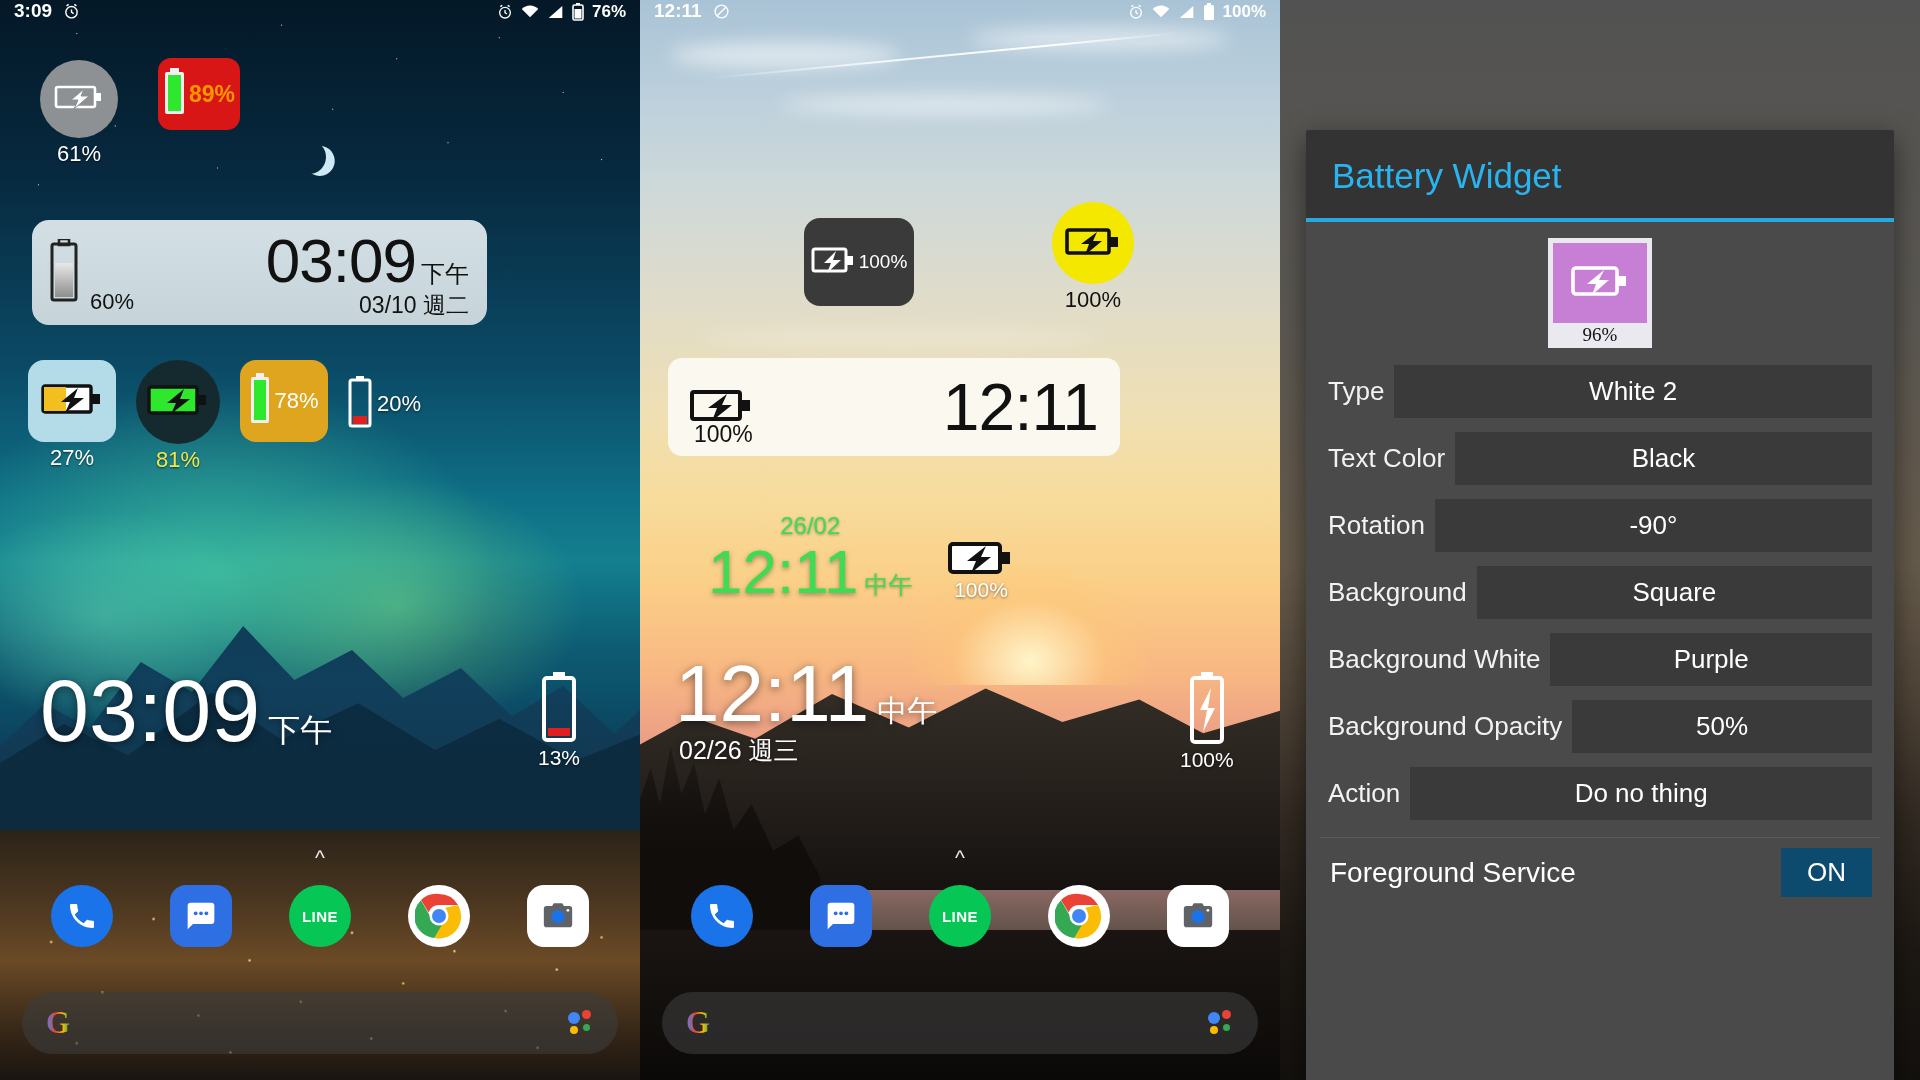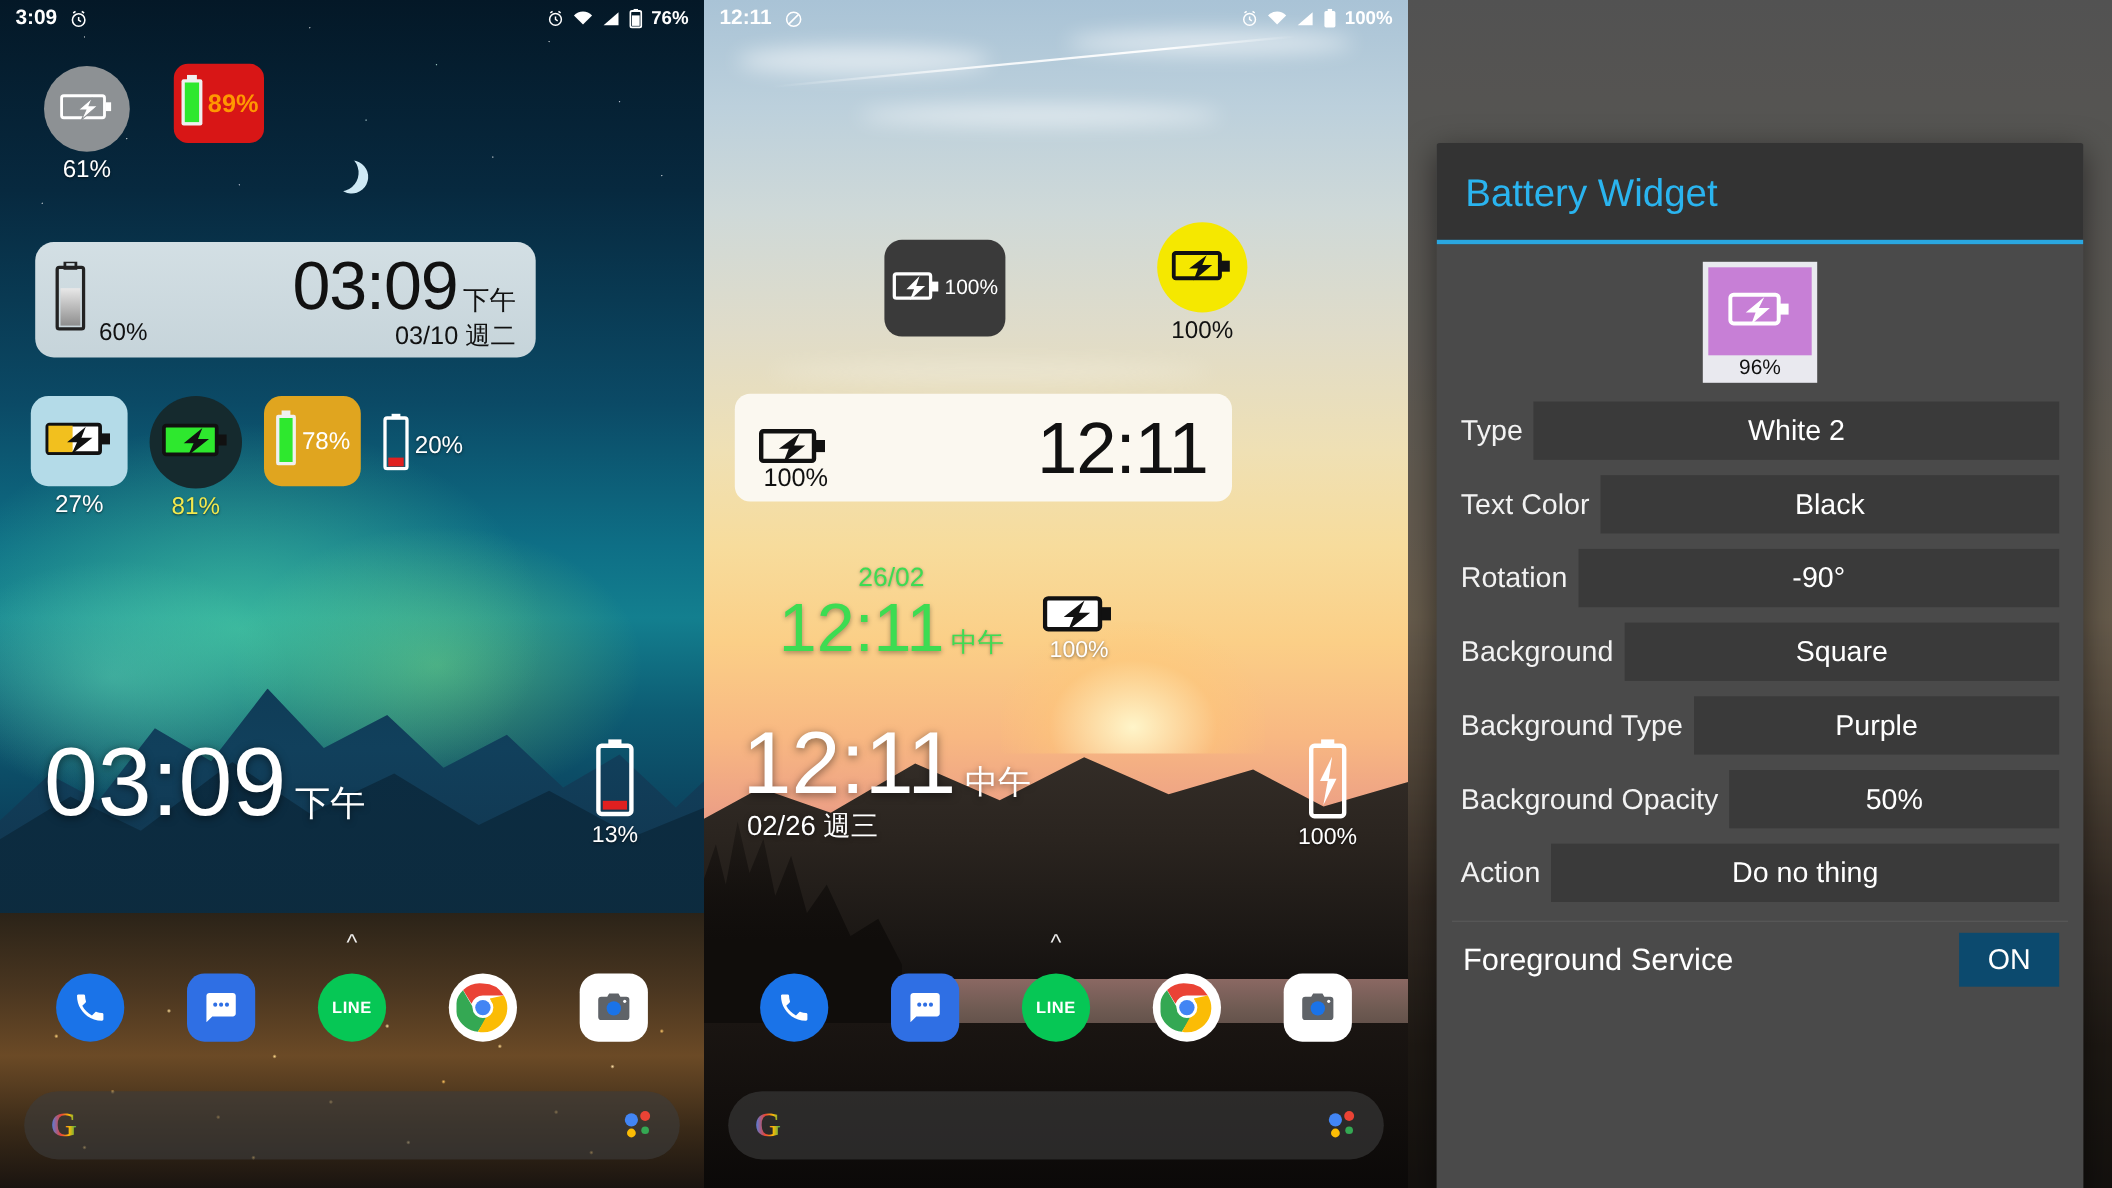--- a/index.html
+++ b/index.html
@@ -80,21 +80,21 @@
       78% 32%, 88% 44%, 100% 36%, 100% 100%, 0% 100%); }
   .p2trees { position: absolute; left: 0; bottom: 120px; width: 180px; height: 260px;
     background: linear-gradient(180deg, rgba(18,15,12,.1) 0%, #100d0b 60%);
     clip-path: polygon(0% 100%, 0% 38%, 6% 26%, 11% 40%, 17% 18%, 23% 36%,
       30% 24%, 36% 44%, 44% 30%, 52% 50%, 62% 40%, 74% 58%, 88% 52%, 100% 68%, 100% 100%); }
   .p2fore { position: absolute; left: 0; right: 0; bottom: 0; height: 150px;
     background: linear-gradient(180deg,#1a1512 0%, #0b0908 100%); }
 
   
   .statusbar { position: absolute; left: 0; right: 0; top: 0; height: 34px;
-    display: flex; align-items: center; padding: 0 14px; color: #fff;
+    display: flex; align-items: flex-end; padding: 12px 14px; color: #fff;
     font-size: 19px; font-weight: bold; z-index: 40; }
   .sb-left { display: flex; align-items: center; gap: 11px; }
   .sb-right { margin-left: auto; display: flex; align-items: center; gap: 8px; font-size: 17px; }
   .sb-ico { display: inline-flex; }
 
   .dockrow { position: absolute; left: 0; right: 0; bottom: 128px; height: 72px;
     display: flex; justify-content: space-around; align-items: center; padding: 0 22px; z-index: 30; }
   .dockicon { width: 62px; height: 62px; border-radius: 50%;
     display: flex; align-items: center; justify-content: center; }
   .d-phone { background: #1a73e8; }
@@ -123,21 +123,21 @@
   .p3bg { position: absolute; inset: 0;
     background: linear-gradient(180deg,#6e6e6e 0%, #7a756d 30%, #8a7a64 52%,
       #6a5a48 64%, #3e3228 76%, #221b14 88%, #14100c 100%); }
   .p3dim { position: absolute; inset: 0; background: rgba(20,20,20,.30); }
   .dialog { position: absolute; left: 26px; right: 26px; top: 130px; bottom: -4px;
     background: #4a4a4a; border-radius: 3px; overflow: hidden; z-index: 10;
     box-shadow: 0 8px 28px rgba(0,0,0,.5); }
   .dlg-head { background: #333; padding: 26px 26px 22px 26px; border-bottom: 4px solid #2aa7e0; }
   .dlg-title { color: #2ab4ef; font-size: 35px; font-weight: 400; }
   .preview { display: flex; justify-content: center; padding: 16px 0 10px 0; }
-  .prev-box { width: 104px; background: #e9e9ef; padding: 5px 5px 2px 5px; }
+  .prev-box { width: 104px; background: #e9e9ef; padding: 5px 5px 2px 5px; font-family: Liberation Serif, serif; }
   .prev-inner { background: #c77fd6; height: 80px; display: flex; align-items: center; justify-content: center; }
   .prev-pct { text-align: center; font-size: 19px; color: #111; padding-top: 1px; }
   .srow { display: flex; align-items: center; padding: 7px 22px; gap: 10px; }
   .slabel { color: #f2f2f2; font-size: 26px; white-space: nowrap; }
   .svalue { flex: 1; background: #3a3a3a; color: #fff; font-size: 26px;
     text-align: center; padding: 11px 8px; }
   .fgrow { display: flex; align-items: center; margin: 10px 14px 0 14px;
     background: #4a4a4a; border-top: 1px solid #5a5a5a; padding: 10px 8px 10px 10px; }
   .fglabel { color: #fff; font-size: 28px; }
   .fgtoggle { margin-left: auto; background: #0c4a6e; color: #fff; font-size: 26px;
@@ -574,21 +574,21 @@
       </div>
       <div class="srow">
         <span class="slabel">Rotation</span>
         <span class="svalue">-90°</span>
       </div>
       <div class="srow">
         <span class="slabel">Background</span>
         <span class="svalue">Square</span>
       </div>
       <div class="srow">
-        <span class="slabel">Background Type</span>
+        <span class="slabel">Background White</span>
         <span class="svalue">Purple</span>
       </div>
       <div class="srow">
         <span class="slabel">Background Opacity</span>
         <span class="svalue">50%</span>
       </div>
       <div class="srow">
         <span class="slabel">Action</span>
         <span class="svalue">Do no thing</span>
       </div>

